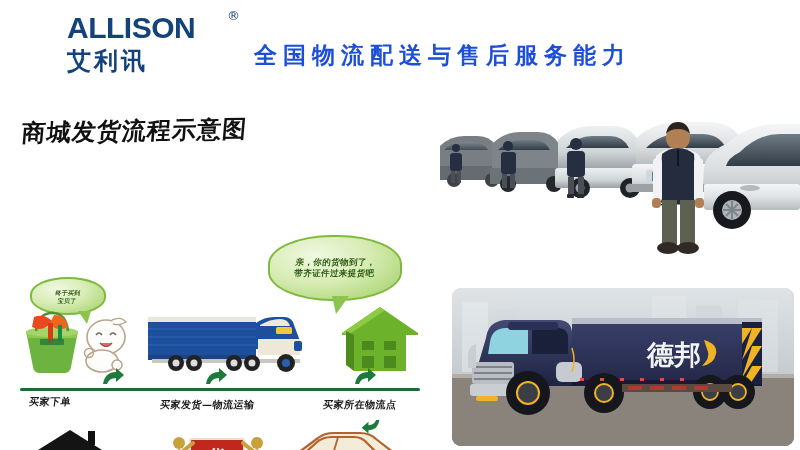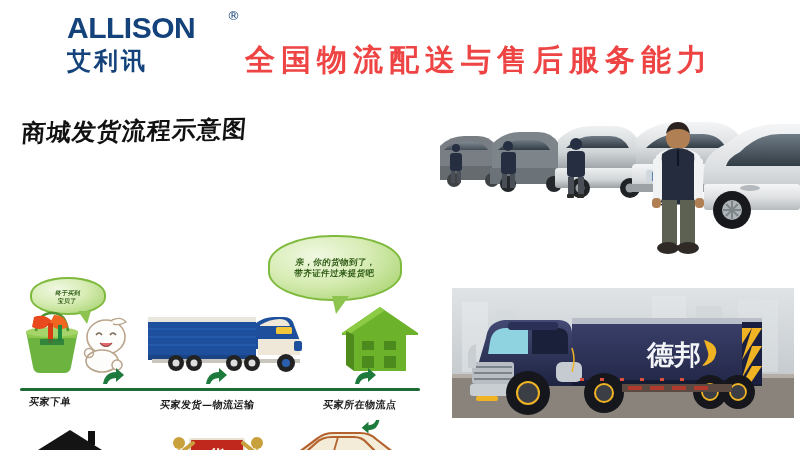--- a/index.html
+++ b/index.html
@@ -22,23 +22,23 @@
   .logo-reg{
     position:absolute;left:160px;top:-4px;
     font-size:13px;color:#14427a;font-family:"DejaVu Sans",sans-serif;
   }
   .logo-cn{
     font-family:"DejaVu Sans","Liberation Sans",sans-serif;
     font-weight:bold;font-size:24px;color:#14427a;
     letter-spacing:3px;line-height:32px;margin-top:1px;
   }
   .title{
-    position:absolute;left:245px;top:40px;width:510px;
+    position:absolute;left:254px;top:40px;width:510px;
     font-family:"DejaVu Sans","Liberation Serif",serif;
-    font-weight:bold;font-size:30px;color:#ef4444;
+    font-weight:bold;font-size:23px;color:#1d4ed8;
     letter-spacing:6px;white-space:nowrap;
   }
 
   
   .diagram{position:absolute;left:0px;top:105px;width:435px;height:310px;}
   .diagram-title{
     position:absolute;left:22px;top:10px;
     font-family:"DejaVu Serif","Liberation Serif",serif;
     font-weight:bold;font-size:24px;color:#111;
     letter-spacing:1px;white-space:nowrap;
@@ -85,22 +85,22 @@
     font-weight:bold;font-size:10px;color:#1b1b1b;
     white-space:nowrap;letter-spacing:0.5px;
     transform:skewX(-6deg);
   }
 
   .icon-box{position:absolute;}
 
   
   .photo-fleet{position:absolute;left:440px;top:110px;width:360px;height:160px;}
   .photo-truck{
-    position:absolute;left:452px;top:288px;width:342px;height:130px;
-    overflow:hidden;background:#cfd3d6;
+    position:absolute;left:452px;top:288px;width:342px;height:158px;
+    overflow:hidden;background:#cfd3d6;border-radius:9px;
   }
 </style>
 </head>
 <body>
 
 <div id="page">
 
   <div class="header">
 
     <div class="logo">

